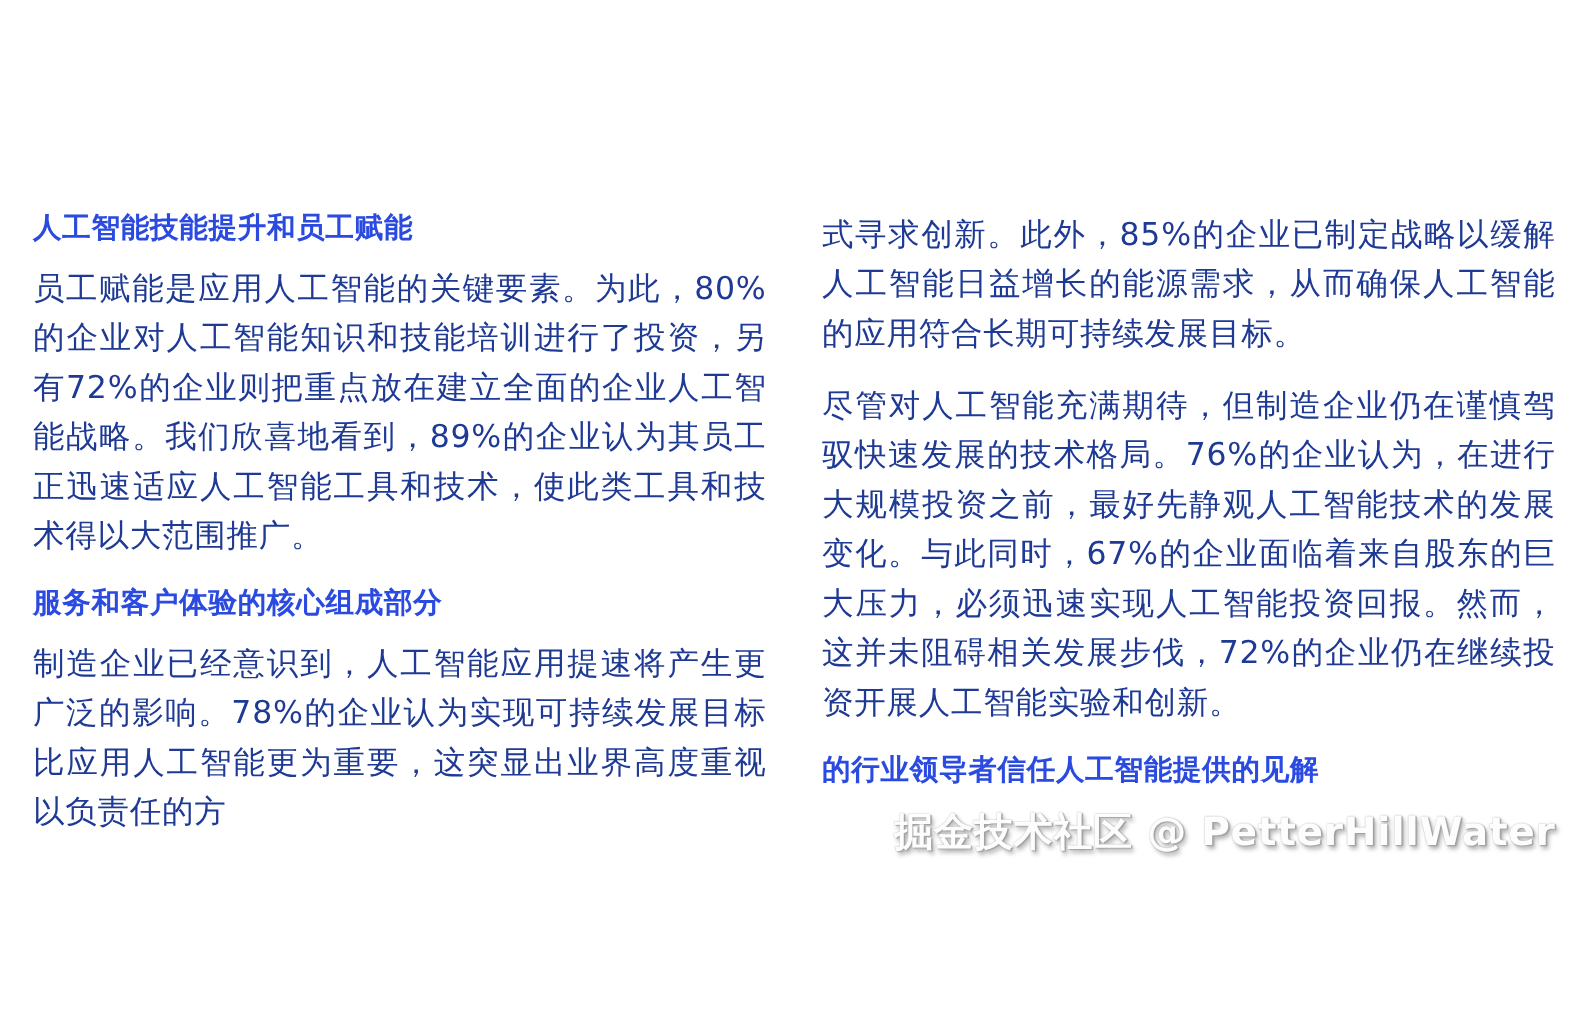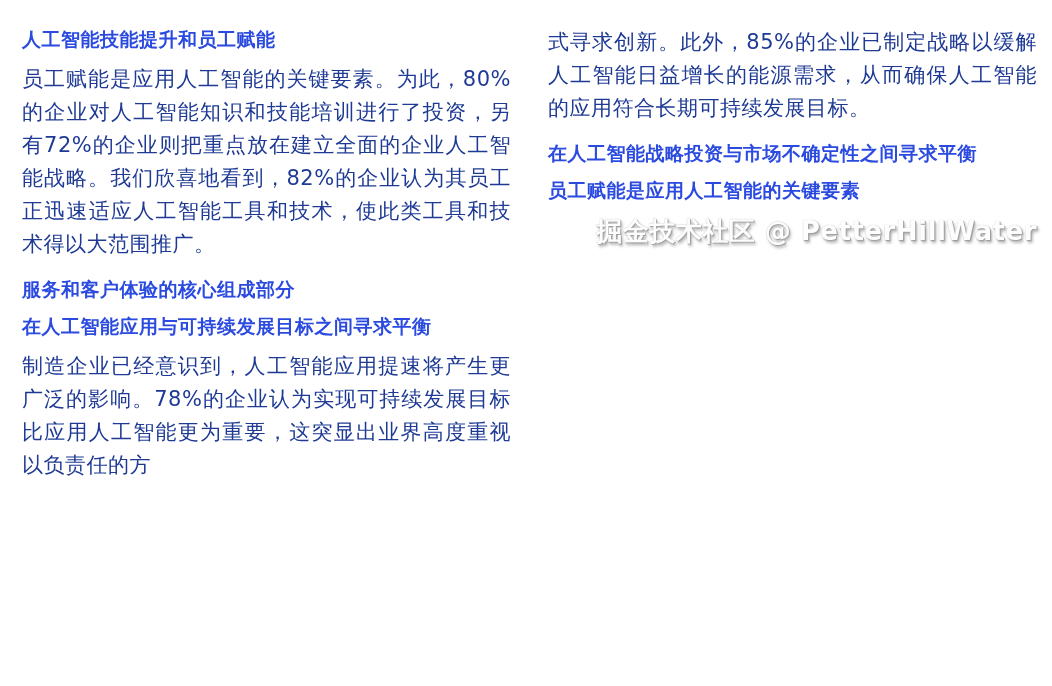--- a/index.html
+++ b/index.html
@@ -10,20 +10,21 @@
     overflow: hidden;
     font-family: "DejaVu Sans", "Liberation Sans", sans-serif;
   }
   .page {
     width: 1052px;
     height: 686px;
     background: var(--bg, #ffffff);
     display: flex;
     padding: 26px 15px 0 22px;
     gap: 37px;
+    align-items: center;
   }
   .col {
     flex: 1 1 0;
     min-width: 0;
   }
   .section-heading {
     font-size: 19px;
     line-height: 26px;
     font-weight: bold;
     color: var(--heading, #2b4be0);
@@ -53,31 +54,30 @@
     white-space: nowrap;
   }
 </style>
 </head>
 <body>
 
 <div class="page">
 
   <div class="col">
     <h2 class="section-heading">人工智能技能提升和员工赋能</h2>
-    <p class="body-para">员工赋能是应用人工智能的关键要素。为此，80%的企业对人工智能知识和技能培训进行了投资，另有72%的企业则把重点放在建立全面的企业人工智能战略。我们欣喜地看到，82%的企业认为其员工正迅速适应人工智能工具和技术，使此类工具和技术得以大范围推广。</p>
+    <p class="body-para">员工赋能是应用人工智能的关键要素。为此，80%的企业对人工智能知识和技能培训进行了投资，另有72%的企业则把重点放在建立全面的企业人工智能战略。我们欣喜地看到，89%的企业认为其员工正迅速适应人工智能工具和技术，使此类工具和技术得以大范围推广。</p>
 
     <h2 class="section-heading">服务和客户体验的核心组成部分</h2>
 
-    <h2 class="section-heading">在人工智能应用与可持续发展目标之间寻求平衡</h2>
     <p class="body-para">制造企业已经意识到，人工智能应用提速将产生更广泛的影响。78%的企业认为实现可持续发展目标比应用人工智能更为重要，这突显出业界高度重视以负责任的方</p>
   </div>
 
   <div class="col">
     <p class="body-para">式寻求创新。此外，85%的企业已制定战略以缓解人工智能日益增长的能源需求，从而确保人工智能的应用符合长期可持续发展目标。</p>
 
-    <h2 class="section-heading">在人工智能战略投资与市场不确定性之间寻求平衡</h2>
+    <p class="body-para">尽管对人工智能充满期待，但制造企业仍在谨慎驾驭快速发展的技术格局。76%的企业认为，在进行大规模投资之前，最好先静观人工智能技术的发展变化。与此同时，67%的企业面临着来自股东的巨大压力，必须迅速实现人工智能投资回报。然而，这并未阻碍相关发展步伐，72%的企业仍在继续投资开展人工智能实验和创新。</p>
 
-    <h2 class="section-heading">员工赋能是应用人工智能的关键要素</h2>
+    <h2 class="section-heading">的行业领导者信任人工智能提供的见解</h2>
 
     <div class="watermark">掘金技术社区 @ PetterHillWater</div>
   </div>
 
 </div>
 
 </body></html>

